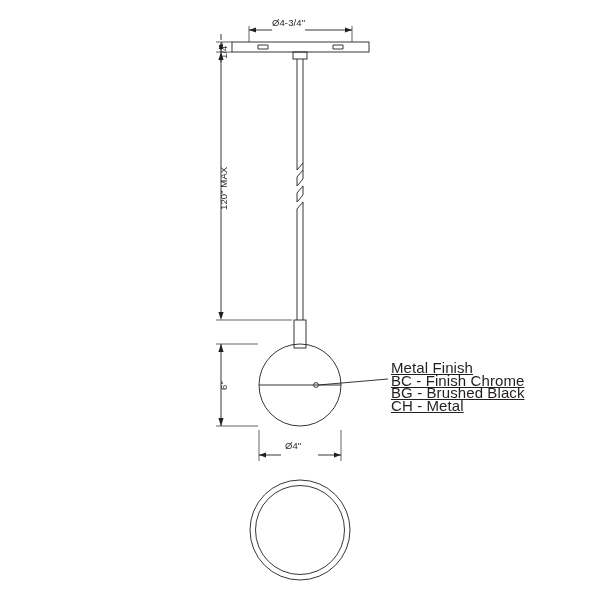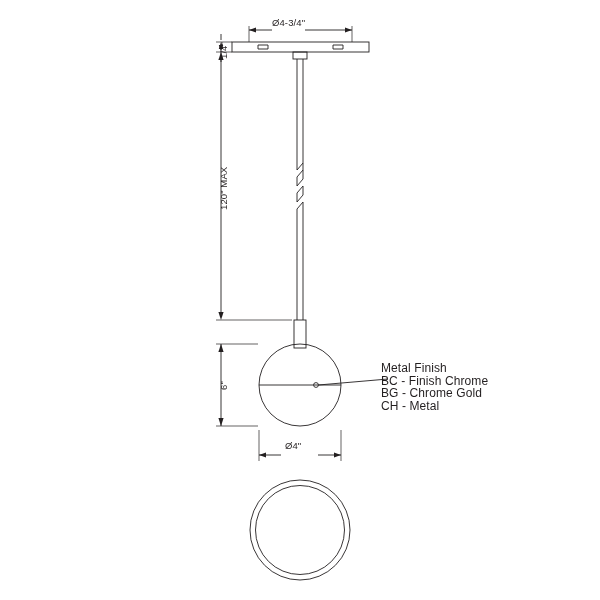--- a/index.html
+++ b/index.html
@@ -33,26 +33,27 @@
     color: #231f20;
     white-space: nowrap;
     letter-spacing: 0.1px;
   }
   .lbl.rot {
     transform-origin: 0 0;
     transform: rotate(-90deg);
   }
   .legend {
     position: absolute;
-    left: 381px;
+    left: 391px;
     top: 362px;
-    font-size: 12px;
+    font-size: 15px;
     line-height: 12.6px;
     color: #231f20;
     white-space: nowrap;
+    text-decoration: underline;
   }
   .legend div { letter-spacing: 0.1px; }
 </style>
 </head>
 <body>
 
 <div id="stage">
 
   <svg class="drawing" viewBox="0 0 600 600">
     <g stroke="#231f20" fill="none" stroke-width="0.9" shape-rendering="geometricPrecision">
@@ -161,17 +162,17 @@
 
   <div class="lbl rot" style="left:218px; top:210px;">120" MAX</div>
 
   <div class="lbl rot" style="left:218px; top:390px;">6"</div>
 
   <div class="lbl" style="left:285px; top:440px;">Ø4"</div>
 
   <div class="legend">
     <div>Metal Finish</div>
     <div>BC - Finish Chrome</div>
-    <div>BG - Chrome Gold</div>
+    <div>BG - Brushed Black</div>
     <div>CH - Metal</div>
   </div>
 
 </div>
 
 </body></html>

